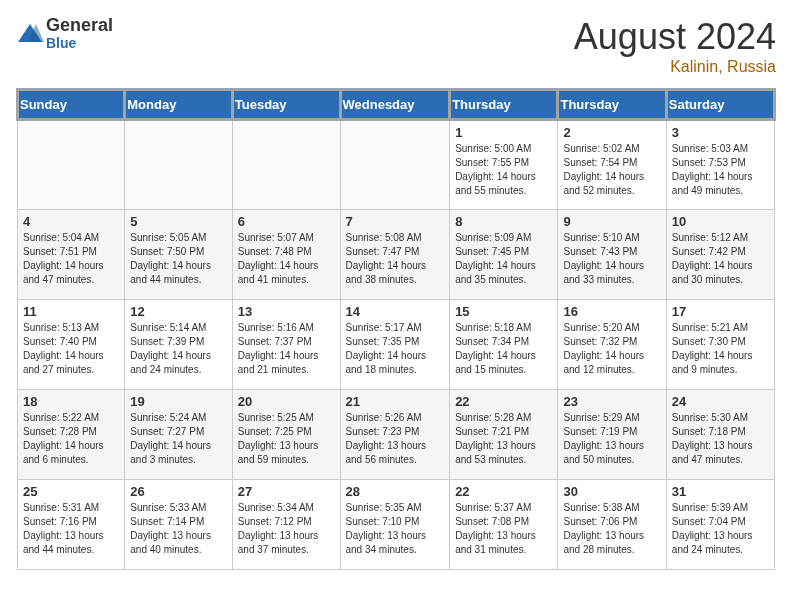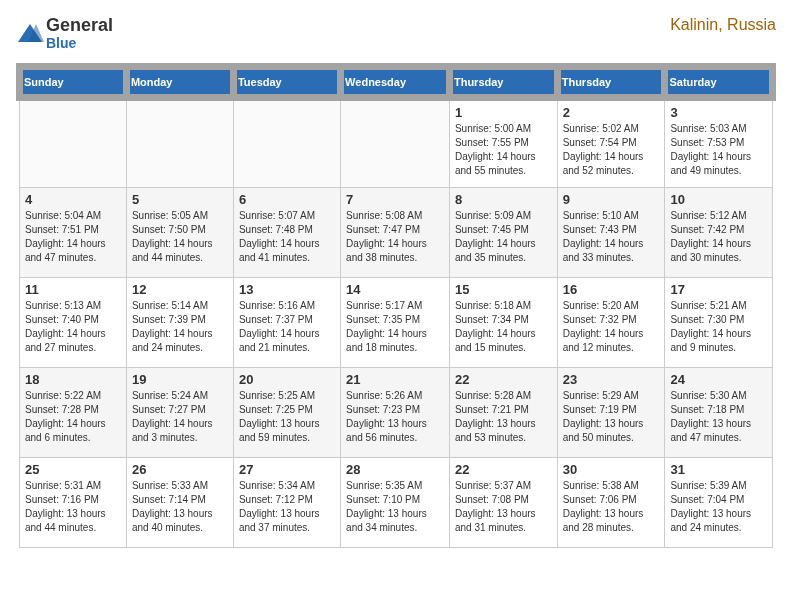--- a/index.html
+++ b/index.html
@@ -52,25 +52,25 @@
       font-size: 16px;
       color: #a16207;
     }
     table {
       width: 100%;
       border-collapse: collapse;
     }
     thead tr th {
       background: #2a6db5;
       color: #fff;
-      font-size: 11px;
+      font-size: 13px;
       font-weight: bold;
       padding: 6px 1px;
       text-align: left;
-      border: 7px solid #a3a3a3;
+      border: 3px solid #a3a3a3;
     }
     tbody tr td {
       border: 1px solid #ccc;
       vertical-align: top;
       padding: 4px 5px;
       min-height: 80px;
       height: 90px;
       width: 113px;
       font-size: 11px;
       color: #333;
@@ -102,20 +102,21 @@
     <svg class="logo-icon" viewBox="0 0 28 28">
       <polygon points="14,4 26,22 2,22" fill="#2a6db5"></polygon>
       <polygon points="20,4 28,22 12,22" fill="#1a5a9a" opacity="0.5"></polygon>
     </svg>
     <div class="logo-text">
       <span class="logo-general">General</span>
       <span class="logo-blue">Blue</span>
     </div>
   </div>
   <div class="title-block">
+    <div class="month-year">August 2024</div>
     <div class="location">Kalinin, Russia</div>
   </div>
 </div>
 
 <table>
   <thead>
     <tr>
     <th>Sunday</th>
         <th>Monday</th>
         <th>Tuesday</th>

